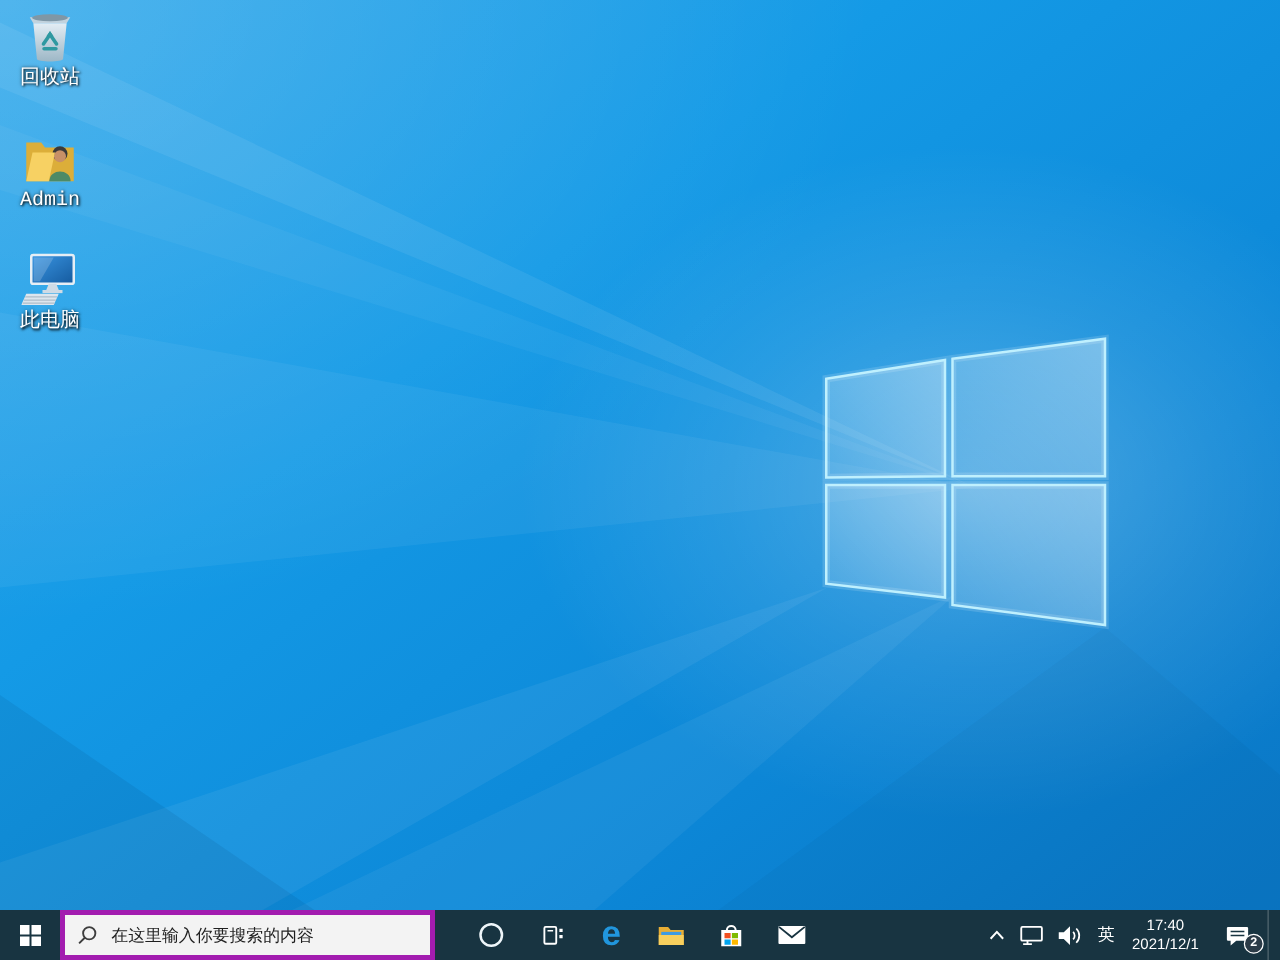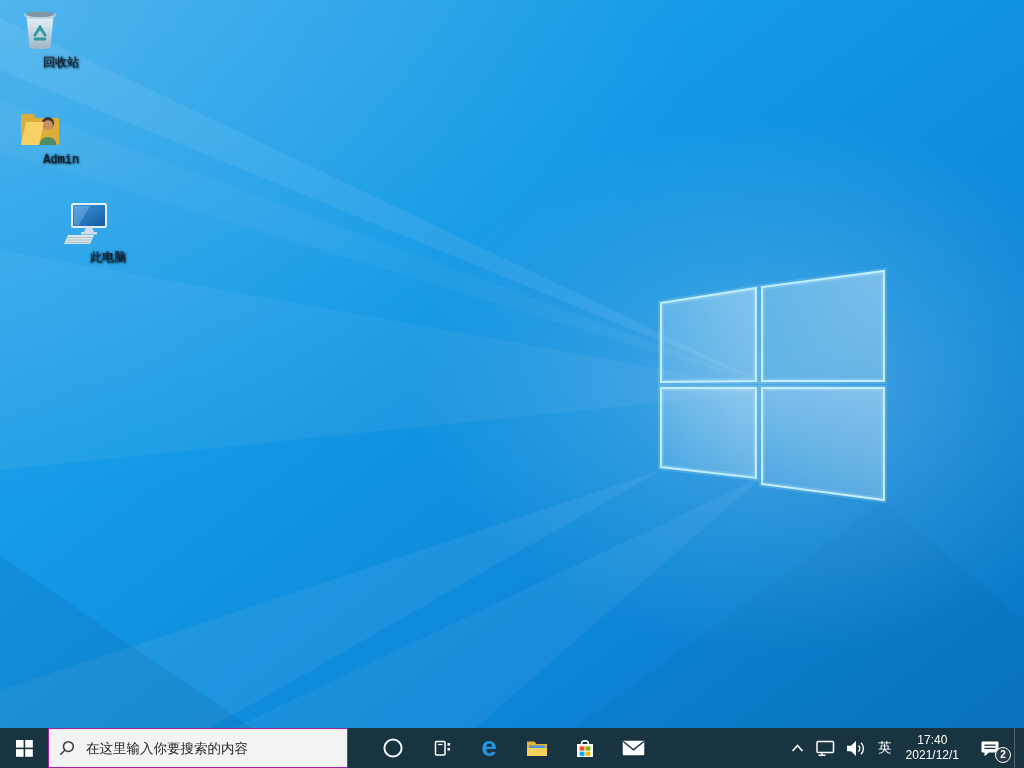--- a/index.html
+++ b/index.html
@@ -8,35 +8,34 @@
     font-family:"Liberation Sans",sans-serif;background:#0d87d8;
     -webkit-user-select:none;user-select:none;
   }
   .wallpaper{position:absolute;inset:0;z-index:0;pointer-events:none;}
   
   .desktop-icon{
     position:absolute;left:1px;width:78px;text-align:center;z-index:2;cursor:pointer;
   }
   .desktop-icon .glyph{height:46px;display:flex;align-items:flex-end;justify-content:center;}
   .desktop-icon .lbl{
-    margin-top:4px;font-size:12px;line-height:14px;color:#0f172a;
+    margin-top:4px;font-size:16px;line-height:14px;color:#ffffff;
     text-shadow:1px 1px 2px rgba(0,0,0,.9),0 0 3px rgba(0,0,0,.55);
-    text-align:right;
   }
   #icon-recycle{top:5px;}
   #icon-admin{top:103px;font-family:Liberation Mono, monospace;}
-  #icon-thispc{top:200px;margin-left:47px;}
+  #icon-thispc{top:200px;}
   
   .taskbar{
     position:absolute;left:0;bottom:0;width:1024px;height:40px;background:#183441;
     display:flex;align-items:stretch;z-index:10;color:#fff;
   }
   .start-btn{width:48px;display:flex;align-items:center;justify-content:center;cursor:pointer;}
   .searchbox{
-    width:300px;box-sizing:border-box;background:#f3f3f3;border:1px solid #a21caf;
+    width:300px;box-sizing:border-box;background:#f3f3f3;border:4px solid #a21caf;
     display:flex;align-items:center;padding:0 9px;gap:9px;
   }
   .searchbox input{
     flex:1;border:none;outline:none;background:transparent;
     font-family:"Liberation Sans",sans-serif;font-size:13.5px;color:#111;
   }
   .searchbox input::placeholder{color:#1f1f1f;opacity:1;}
   .tb-buttons{display:flex;margin-left:21px;}
   .tb-btn{width:48px;display:flex;align-items:center;justify-content:center;cursor:pointer;}
   .edge-e{font-size:28px;font-weight:bold;color:#2196dd;line-height:1;transform:translateY(-1px);}

